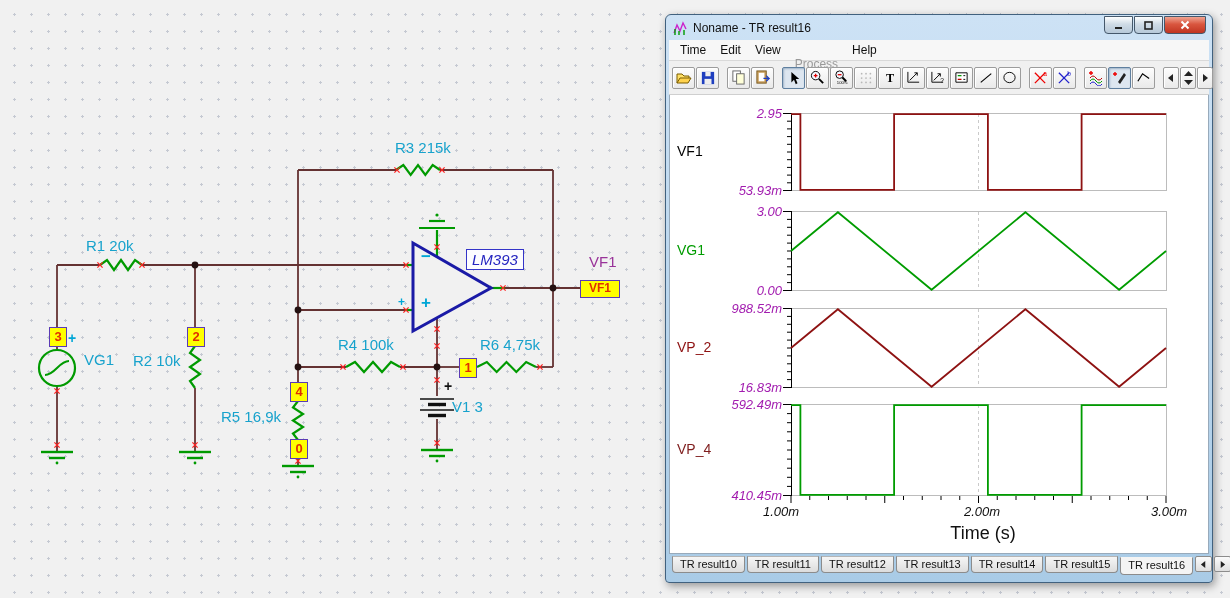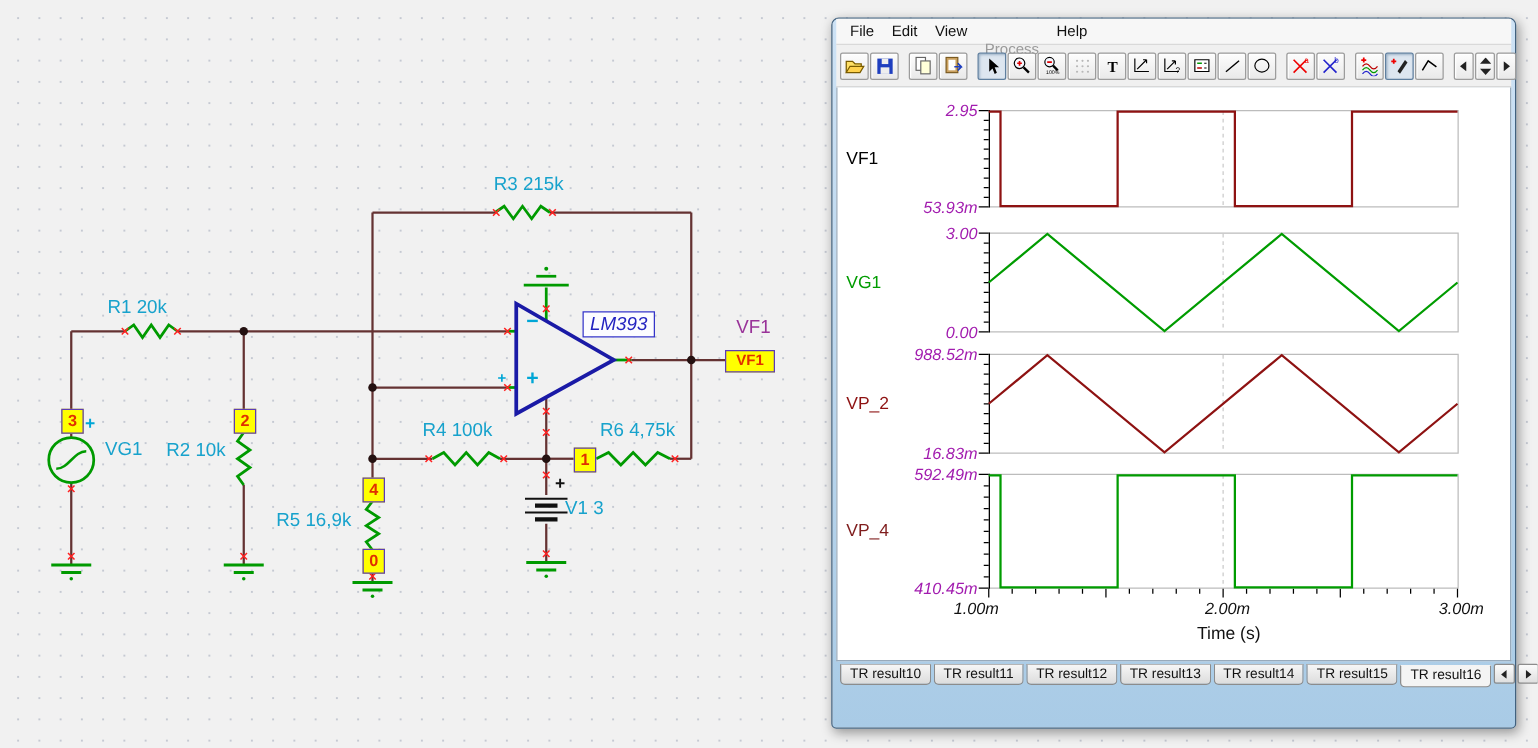--- a/index.html
+++ b/index.html
@@ -58,21 +58,21 @@
           border-top:none;overflow:hidden;}
   .panel{position:absolute;left:0;width:540px;}
   .panel svg{position:absolute;left:109px;top:0;overflow:visible;}
   .chart-name{position:absolute;left:7px;top:50%;margin-top:-9px;font-size:14px;}
   .ylab{position:absolute;left:0;width:112px;text-align:right;
         font-size:13px;font-style:italic;color:#a21caf;}
   .ylab.max{top:-7px;} .ylab.min{bottom:-7px;}
   .xlab{position:absolute;width:70px;text-align:center;top:409px;
         font-size:13px;font-style:italic;color:#111;}
   #xaxis-title{position:absolute;left:248px;width:130px;top:428px;text-align:center;
-        font-size:14px;color:#111;}
+        font-size:18px;color:#111;}
   #tabbar{height:22px;display:flex;align-items:flex-start;padding:2px 2px 0 6px;}
   .tab{height:17px;box-sizing:border-box;border:1px solid #8c8c8c;border-top:1px solid #b5b5b5;
        border-radius:0 0 4px 4px;background:linear-gradient(#f6f6f6,#dcdcdc);
        font-size:11px;color:#111;padding:1px 7px 0 7px;margin-right:2px;white-space:nowrap;}
   .tab.active{background:#f4f4f4;height:18px;margin-top:1px;border-top-color:#f4f4f4;}
   #tab-scroll{margin-left:auto;display:flex;gap:2px;}
   .scrollbtn{width:17px;height:16px;box-sizing:border-box;border:1px solid #8c8c8c;
        background:linear-gradient(#fbfbfb,#dfdfdf);border-radius:2px;
        display:flex;align-items:center;justify-content:center;font-size:8px;color:#222;}
 </style>
@@ -207,23 +207,47 @@
 
     <span class="cyan-sign" style="left:68px;top:330px;font-size:14px;">+</span>
     <span class="cyan-sign" style="left:421px;top:247px;font-size:17px;">−</span>
     <span class="cyan-sign" style="left:421px;top:293px;font-size:17px;">+</span>
     <span class="cyan-sign" style="left:398px;top:295px;font-size:12px;">+</span>
     <span class="blk-sign" style="left:444px;top:378px;">+</span>
   </div>
 
   <div id="win">
 
+    <div id="titlebar">
+      <svg width="16" height="16" viewBox="0 0 16 16">
+        <path d="M2,13 L5,5 L8,11 L11,3 L14,9" stroke="#cc22cc" fill="none" stroke-width="1.4"></path>
+        <path d="M3,15 V9 M7,15 V11 M12,15 V10" stroke="#009900" stroke-width="1.4"></path>
+      </svg>
+      <span id="title-text">Noname - TR result16</span>
+      <div class="caption-btns">
+        <div class="capbtn">
+            <svg width="9" height="9" viewBox="0 0 9 9">
+              <rect x="1" y="6" width="7" height="2" fill="#222"></rect>
+            </svg>
+          </div>
+        <div class="capbtn">
+            <svg width="9" height="9" viewBox="0 0 9 9">
+              <rect x="1" y="1" width="7" height="7" fill="none" stroke="#222" stroke-width="1.6"></rect>
+            </svg>
+          </div>
+        <div class="capbtn close">
+            <svg width="10" height="10" viewBox="0 0 10 10">
+              <path d="M1.5,1.5 L8.5,8.5 M8.5,1.5 L1.5,8.5" stroke="#fff" stroke-width="2"></path>
+            </svg>
+          </div>
+      </div>
+    </div>
 
     <div id="menubar">
-      <span class="menu-item">File</span>
+      <span class="menu-item">Time</span>
       <span class="menu-item">Edit</span>
       <span class="menu-item">View</span>
       <span class="menu-item disabled">Process</span>
       <span class="menu-item">Help</span>
     </div>
 
     <div id="toolbar">
       <div class="tbtn">
           <svg width="16" height="16" viewBox="0 0 16 16">
             <path d="M1,13 V4 H6 L8,6 H13 V8" fill="#ffe066" stroke="#7a5c00"></path>

